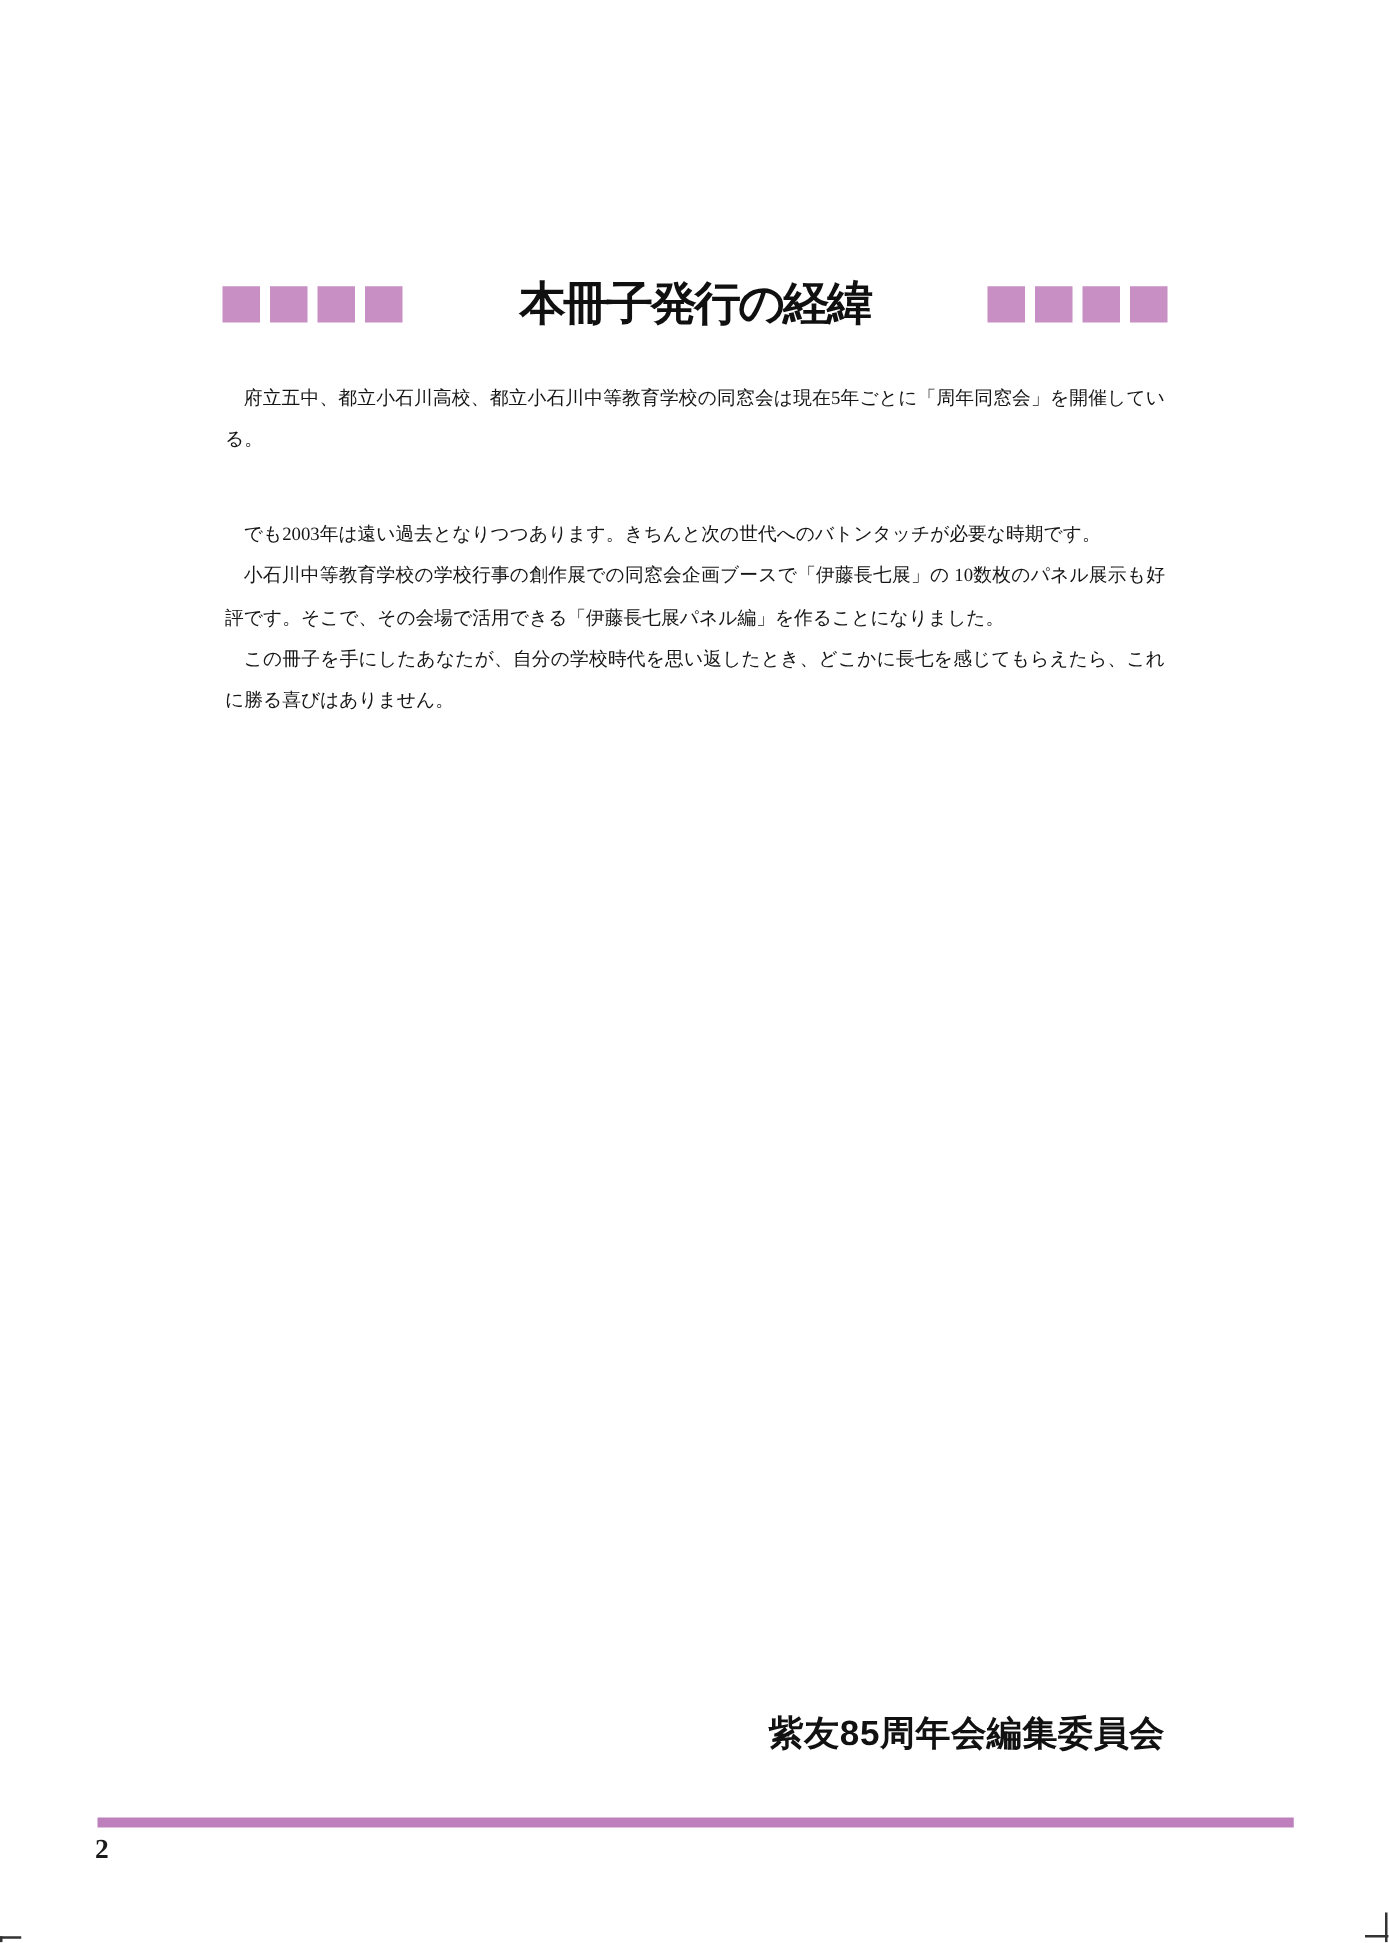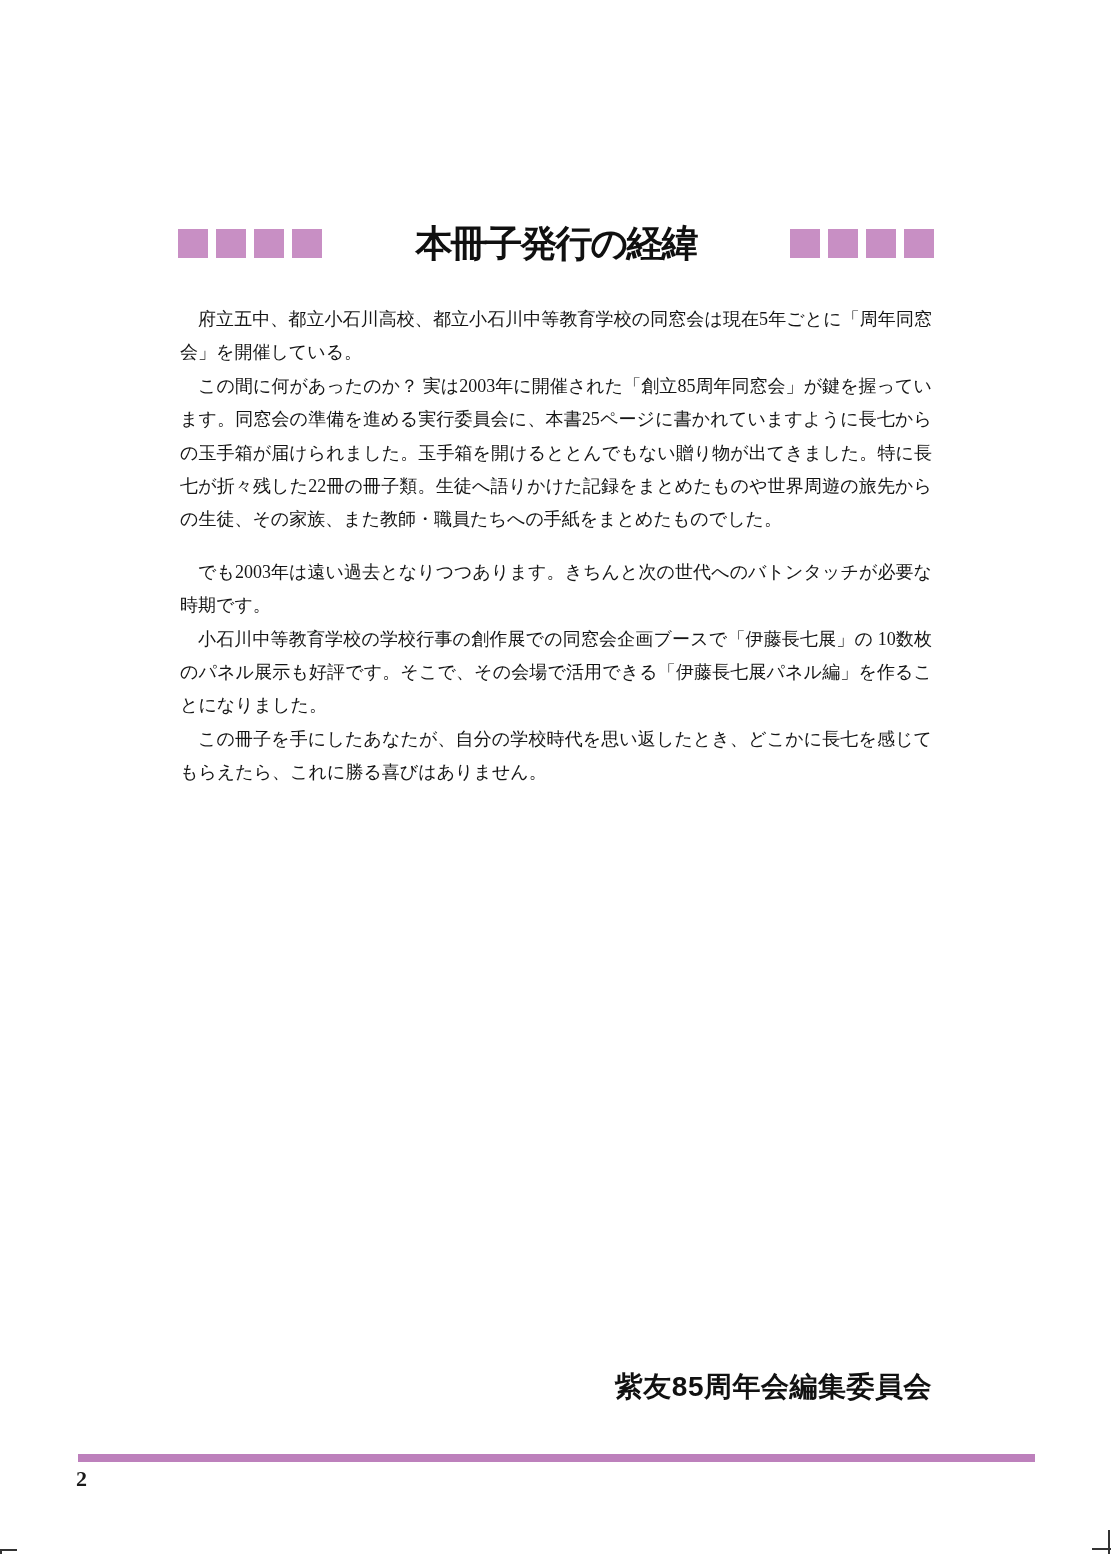--- a/index.html
+++ b/index.html
@@ -49,31 +49,31 @@
     line-height: 1;
     white-space: nowrap;
     color: #101010;
   }
   
   .body-text {
     position: absolute;
     top: 303px;
     left: 180px;
     width: 752px;
-    font-size: 18px;
+    font-size: 15px;
     line-height: 33.4px;
     text-align: justify;
     text-justify: inter-ideograph;
     color: var(--ink);
   }
   .body-text p.para {
     text-indent: 1em;
   }
   .body-text p.para.gap-before {
-    margin-top: 19px;
+    margin-top: 42px;
   }
   
   .signature {
     position: absolute;
     top: 1368px;
     left: 180px;
     width: 752px;
     text-align: right;
     font-family: "Liberation Sans", "DejaVu Sans", sans-serif;
     font-weight: bold;
@@ -121,21 +121,20 @@
     <div class="sq-group">
       <span class="sq"></span>
       <span class="sq"></span>
       <span class="sq"></span>
       <span class="sq"></span>
     </div>
   </div>
 
   <div class="body-text">
       <p class="para">府立五中、都立小石川高校、都立小石川中等教育学校の同窓会は現在5年ごとに「周年同窓会」を開催している。</p>
-      <p class="para">この間に何があったのか？ 実は2003年に開催された「創立85周年同窓会」が鍵を握っています。同窓会の準備を進める実行委員会に、本書25ページに書かれていますように長七からの玉手箱が届けられました。玉手箱を開けるととんでもない贈り物が出てきました。特に長七が折々残した22冊の冊子類。生徒へ語りかけた記録をまとめたものや世界周遊の旅先からの生徒、その家族、また教師・職員たちへの手紙をまとめたものでした。</p>
       <p class="para gap-before">でも2003年は遠い過去となりつつあります。きちんと次の世代へのバトンタッチが必要な時期です。</p>
       <p class="para">小石川中等教育学校の学校行事の創作展での同窓会企画ブースで「伊藤長七展」の 10数枚のパネル展示も好評です。そこで、その会場で活用できる「伊藤長七展パネル編」を作ることになりました。</p>
       <p class="para">この冊子を手にしたあなたが、自分の学校時代を思い返したとき、どこかに長七を感じてもらえたら、これに勝る喜びはありません。</p>
     </div>
 
   <div class="signature">紫友85周年会編集委員会</div>
 
   <div class="footer-rule"></div>
 
   <div class="page-number">2</div>

